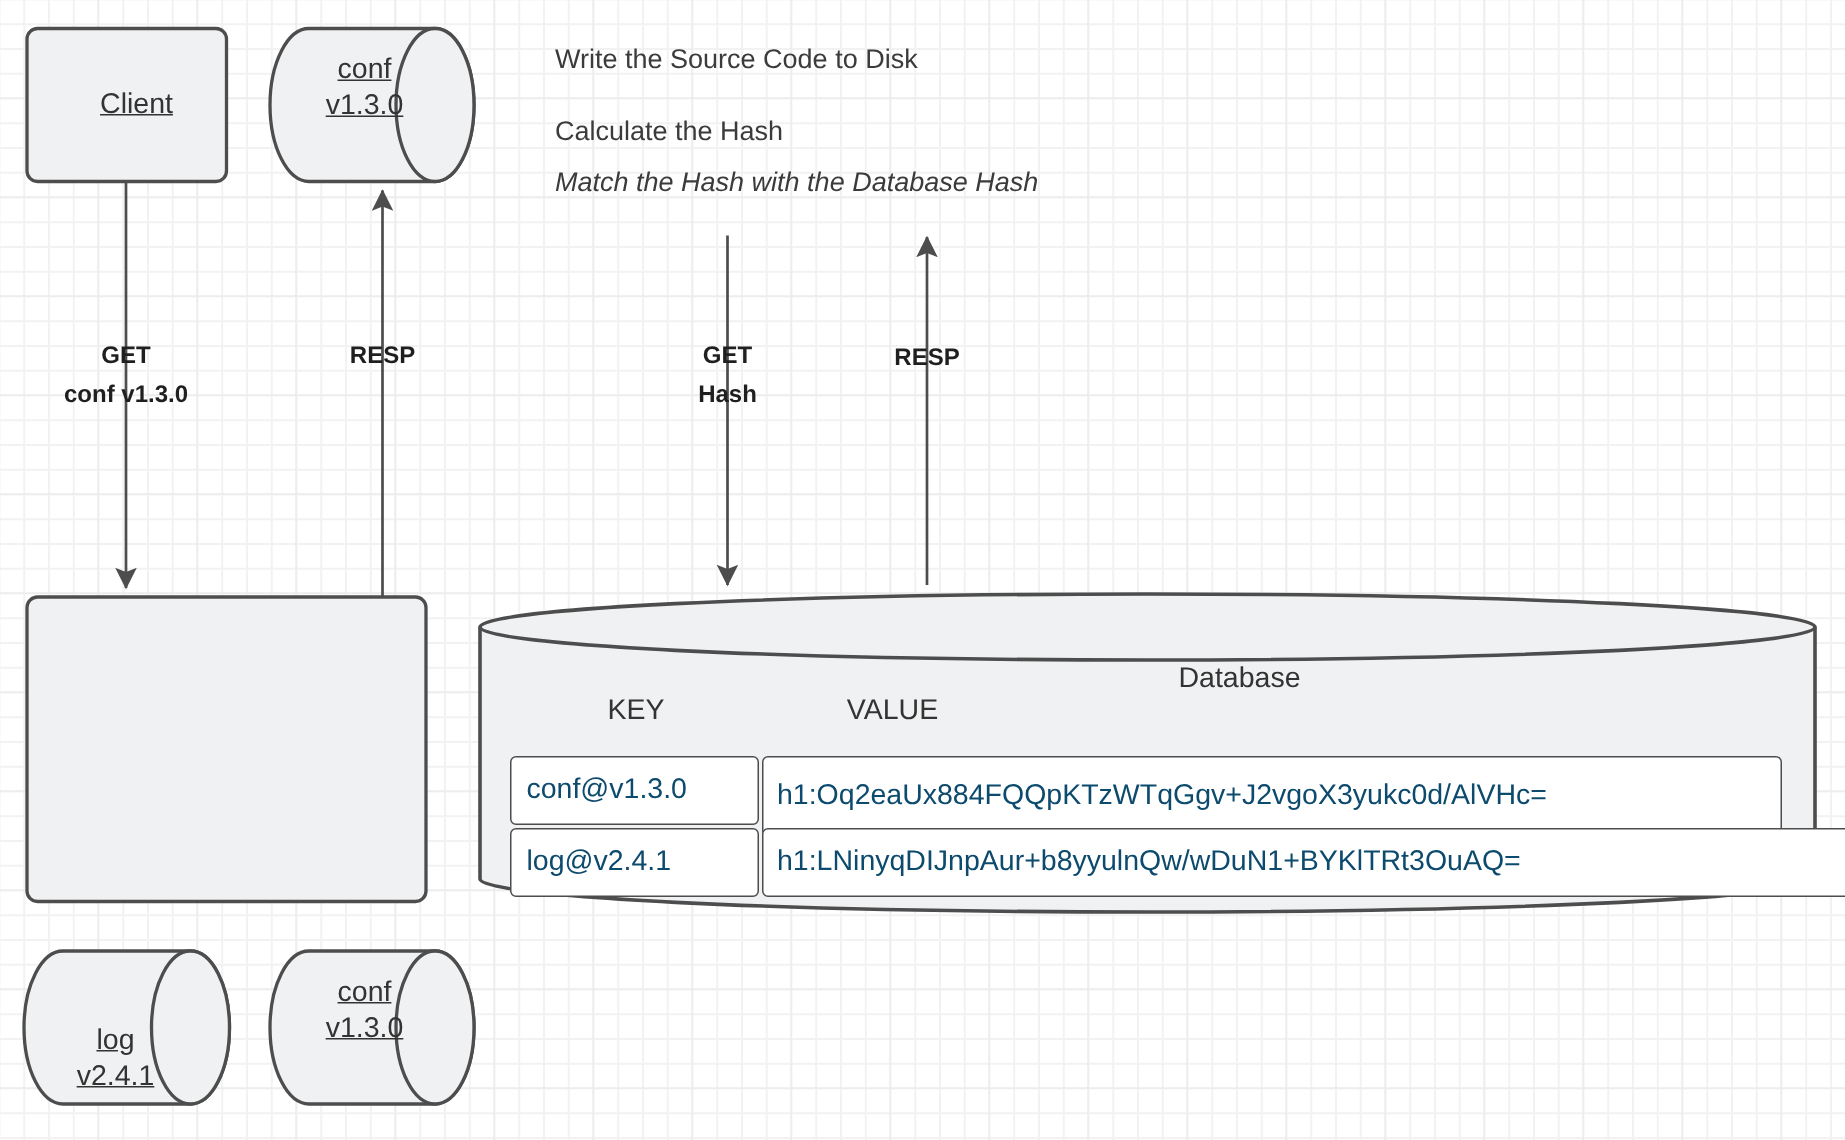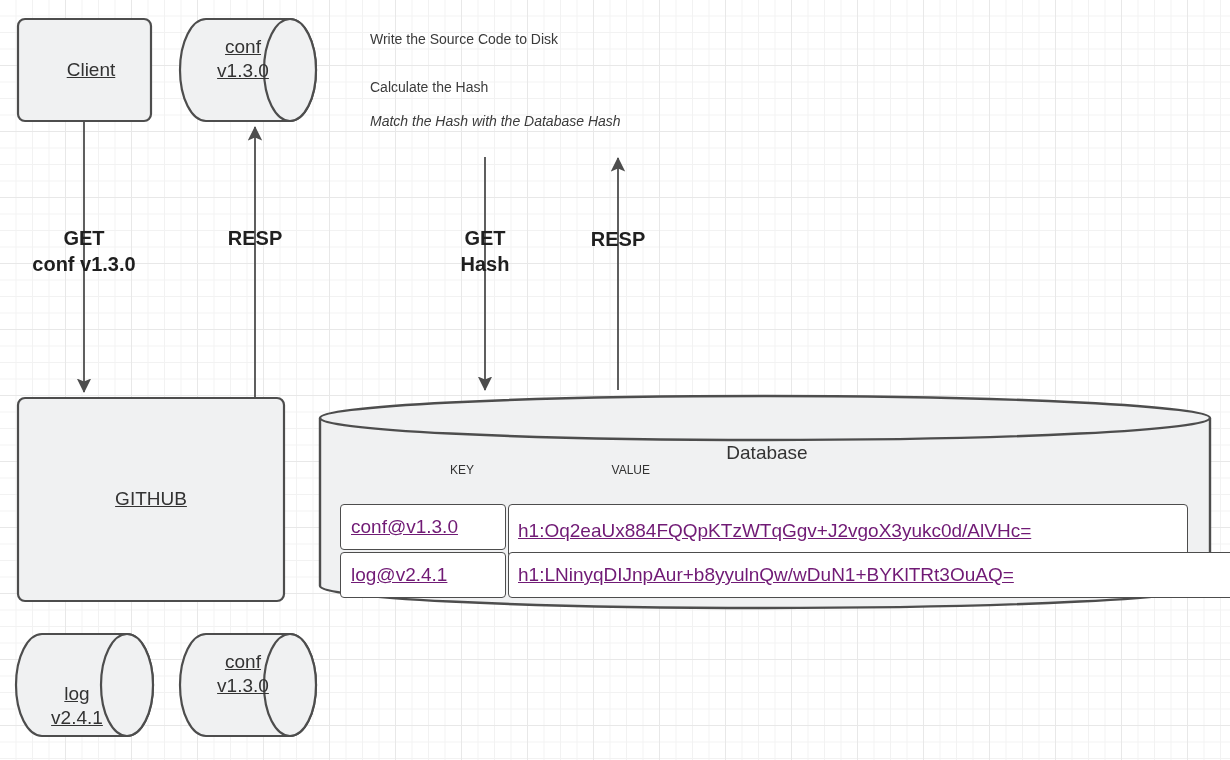--- a/index.html
+++ b/index.html
@@ -29,59 +29,58 @@
     font-size:19px;
     line-height:24px;
     text-align:center;
     white-space:pre-line;
     pointer-events:none;
     text-decoration:underline;
   }
   .arrow-label{
     position:absolute;
     color:#1f1f1f;
-    font-size:20px;
+    font-size:16px;
     font-weight:bold;
     line-height:26px;
     text-align:center;
     white-space:pre-line;
   }
   .note-line{
     position:absolute;
     color:#3b3b3b;
-    font-size:14px;
+    font-size:18px;
     line-height:22px;
     white-space:nowrap;
   }
   .db-title{
     position:absolute;
     color:#333333;
     font-size:19px;
-    text-align:center;
+    text-align:right;
     width:200px;
   }
   .col-head{
     position:absolute;
     color:#333333;
-    font-size:12px;
-    text-align:right;
+    font-size:19px;
+    text-align:center;
   }
   .cell{
     position:absolute;
     box-sizing:border-box;
     background:#ffffff;
     border:1.6px solid #4d4d4d;
     border-radius:4px;
-    color:#701a75;
+    color:#0c4a6e;
     font-size:19px;
     display:flex;
     align-items:center;
     white-space:nowrap;
     overflow:hidden;
-    text-decoration:underline;
   }
   .cell.key{ padding-left:10px; }
   .cell.val{ padding-left:9px; }
 </style>
 </head>
 <body>
 
 <div id="stage">
 
   <svg id="art" viewBox="0 0 1230 760" xmlns="http://www.w3.org/2000/svg">
@@ -122,21 +121,20 @@
     <line x1="485" y1="157" x2="485" y2="390" stroke="#4d4d4d" stroke-width="1.8" marker-end="url(#arrowhead)"></line>
 
     <line x1="618" y1="390" x2="618" y2="158" stroke="#4d4d4d" stroke-width="1.8" marker-end="url(#arrowhead)"></line>
   </svg>
 
   <div class="node-label" style="left:18px;top:58px;width:146px;text-align:center;">Client</div>
 
   <div class="node-label" style="left:190px;top:35px;width:106px;">conf
 v1.3.0</div>
 
-  <div class="node-label" style="left:18px;top:487px;width:266px;">GITHUB</div>
 
   <div class="node-label" style="left:26px;top:650px;width:102px;margin-top:32px;">log
 v2.4.1</div>
 
   <div class="node-label" style="left:190px;top:650px;width:106px;">conf
 v1.3.0</div>
 
   <div class="arrow-label" style="left:0px;top:225px;width:168px;">GET
 conf v1.3.0</div>
 

